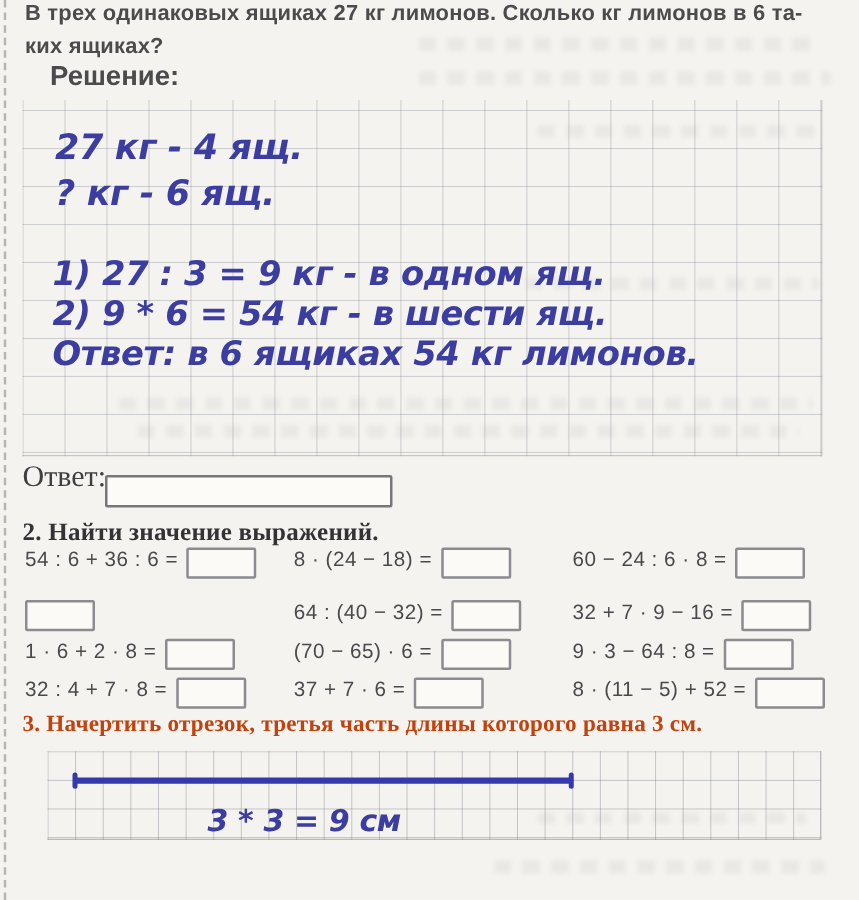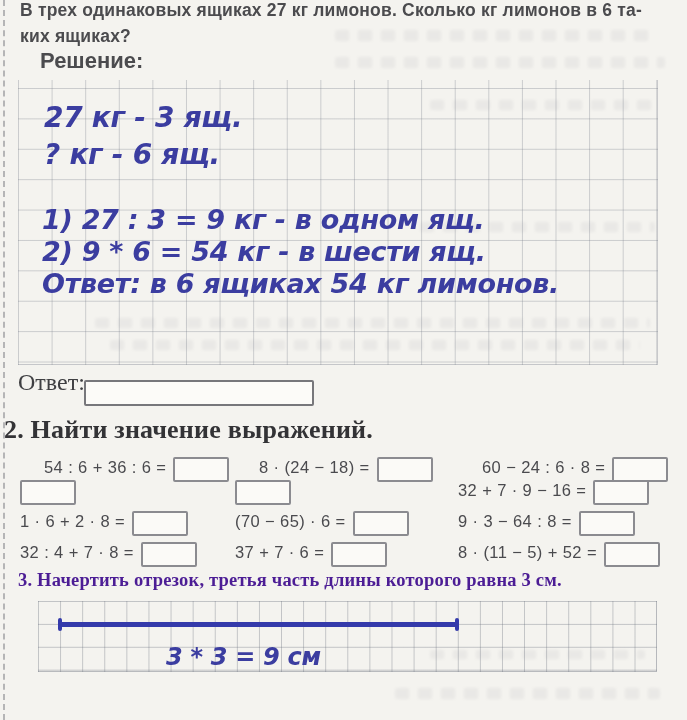--- a/index.html
+++ b/index.html
@@ -45,32 +45,32 @@
   .hw4{left:42px;top:268px;font-size:27px;}
 
   
   .answer-label{left:18px;top:369px;font-family:"Liberation Serif",serif;
     font-weight:normal;font-size:24px;color:#3f3f42;}
   .answer-input{left:84px;top:380px;width:218px;height:22px;
     border:2px solid #77777b;border-radius:2px;background:#fcfbf8;
     font-family:"Liberation Sans",sans-serif;font-size:15px;padding:0 4px;}
 
   
-  .task2-title{left:4px;top:415px;font-family:"Liberation Serif",serif;
-    font-weight:bold;font-size:26px;color:#333336;letter-spacing:.2px;}
+  .task2-title{left:18px;top:415px;font-family:"Liberation Serif",serif;
+    font-weight:bold;font-size:20px;color:#333336;letter-spacing:.2px;}
   .task3-title{left:18px;top:570px;font-family:"Liberation Serif",serif;
-    font-weight:bold;font-size:18.5px;color:#4c1d95;letter-spacing:.2px;}
+    font-weight:bold;font-size:18.5px;color:#c2410c;letter-spacing:.2px;}
 
   
   .expr{display:flex;align-items:center;gap:7px;height:27px;}
   .expr-text{font-size:16.5px;color:#4a4a4e;letter-spacing:.4px;white-space:nowrap;}
   .expr-box{width:52px;height:21px;border:2px solid #8b8b90;border-radius:2px;
     background:#fbfaf7;margin-top:3px;}
   .c0{left:20px;}  .c1{left:235px;text-align:center;}  .c2{left:458px;}
-  .r0{top:454px;margin-left:24px;}  .r1{top:477px;}   .r2{top:508px;}  .r3{top:539px;}
+  .r0{top:435px;}  .r1{top:477px;}   .r2{top:508px;}  .r3{top:539px;}
 
   
   .segment{left:59px;top:622px;width:399px;height:5px;background:#343aab;border-radius:3px;}
   .segment::before,.segment::after{content:"";position:absolute;top:-4px;width:4px;height:13px;
     background:#343aab;border-radius:2px;}
   .segment::before{left:-1px;}
   .segment::after{right:-1px;}
   .seg-note{left:166px;top:643px;font-size:24px;}
 
   
@@ -100,21 +100,21 @@
 <div class="ghost g8"></div>
 
 <div class="abs problem-text">
   <div>В трех одинаковых ящиках 27 кг лимонов. Сколько кг лимонов в 6 та-</div>
   <div>ких ящиках?</div>
 </div>
 <div class="abs solution-label">Решение:</div>
 
 <div class="abs grid1"></div>
 
-<div class="abs hw hw0">27 кг - 3 ящ.</div>
+<div class="abs hw hw0">27 кг - 4 ящ.</div>
 <div class="abs hw hw1">? кг - 6 ящ.</div>
 <div class="abs hw hw2">1) 27 : 3 = 9 кг - в одном ящ.</div>
 <div class="abs hw hw3">2) 9 * 6 = 54 кг - в шести ящ.</div>
 <div class="abs hw hw4">Ответ: в 6 ящиках 54 кг лимонов.</div>
 
 <div class="abs answer-label">Ответ:</div>
 <input class="abs answer-input" value="" style="">
 
 <div class="abs task2-title">2. Найти значение выражений.</div>
 
@@ -132,20 +132,21 @@
 <div class="abs expr c0 r3">
   <span class="expr-text">32 : 4 + 7 · 8 =</span>
   <span class="expr-box"></span>
 </div>
 
 <div class="abs expr c1 r0">
   <span class="expr-text">8 · (24 − 18) =</span>
   <span class="expr-box"></span>
 </div>
 <div class="abs expr c1 r1">
+  <span class="expr-text">64 : (40 − 32) =</span>
   <span class="expr-box"></span>
 </div>
 <div class="abs expr c1 r2">
   <span class="expr-text">(70 − 65) · 6 =</span>
   <span class="expr-box"></span>
 </div>
 <div class="abs expr c1 r3">
   <span class="expr-text">37 + 7 · 6 =</span>
   <span class="expr-box"></span>
 </div>

